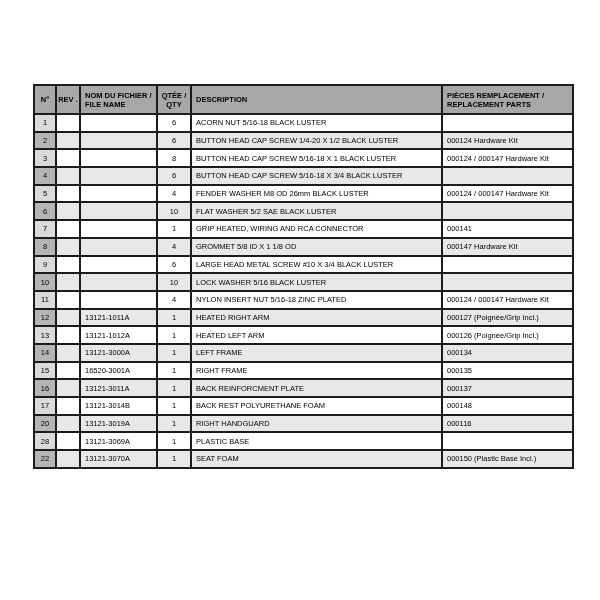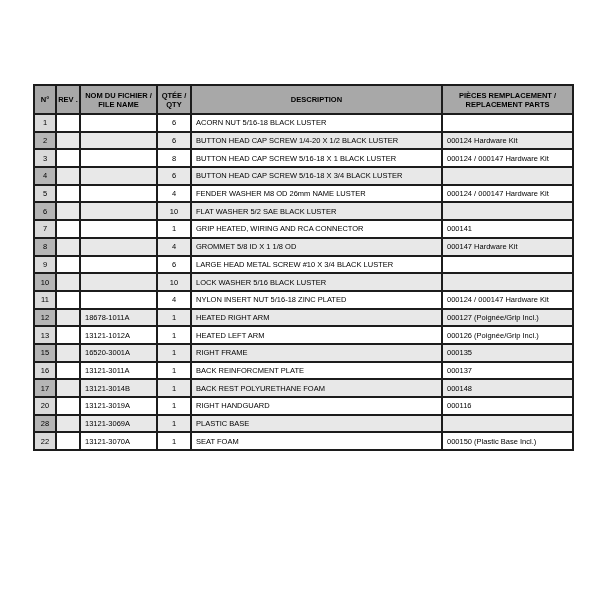--- a/index.html
+++ b/index.html
@@ -25,21 +25,21 @@
     border:2px solid var(--border);
     font-size:7.5px;line-height:1.2;
     padding:1px 4px;
     overflow:hidden;
     vertical-align:middle;
     color:var(--text);
   }
   table.parts thead th{
     background:var(--header-bg);
     font-weight:bold;
-    text-align:center;
+    text-align:left;
     height:25px;
     white-space:normal;
     word-spacing:0;
   }
   table.parts thead th.c-no,
   table.parts thead th.c-rev,
   table.parts thead th.c-qty{text-align:center;padding:1px 1px;}
   table.parts tbody td{
     height:13.7px;
     white-space:nowrap;
@@ -111,21 +111,21 @@
           <td class="c-filename"></td>
           <td class="c-qty">6</td>
           <td class="c-description">BUTTON HEAD CAP SCREW 5/16-18 X 3/4 BLACK LUSTER</td>
           <td class="c-parts"></td>
         </tr>
         <tr>
           <td class="c-no">5</td>
           <td class="c-rev"></td>
           <td class="c-filename"></td>
           <td class="c-qty">4</td>
-          <td class="c-description">FENDER WASHER M8 OD 26mm NAME LUSTER</td>
+          <td class="c-description">FENDER WASHER M8 OD 26mm BLACK LUSTER</td>
           <td class="c-parts">000124 / 000147 Hardware Kit</td>
         </tr>
         <tr>
           <td class="c-no">6</td>
           <td class="c-rev"></td>
           <td class="c-filename"></td>
           <td class="c-qty">10</td>
           <td class="c-description">FLAT WASHER 5/2 SAE BLACK LUSTER</td>
           <td class="c-parts"></td>
         </tr>
@@ -165,32 +165,40 @@
           <td class="c-no">11</td>
           <td class="c-rev"></td>
           <td class="c-filename"></td>
           <td class="c-qty">4</td>
           <td class="c-description">NYLON INSERT NUT 5/16-18 ZINC PLATED</td>
           <td class="c-parts">000124 / 000147 Hardware Kit</td>
         </tr>
         <tr>
           <td class="c-no">12</td>
           <td class="c-rev"></td>
-          <td class="c-filename">18678-1011A</td>
+          <td class="c-filename">13121-1011A</td>
           <td class="c-qty">1</td>
           <td class="c-description">HEATED RIGHT ARM</td>
           <td class="c-parts">000127 (Poignée/Grip Incl.)</td>
         </tr>
         <tr>
           <td class="c-no">13</td>
           <td class="c-rev"></td>
           <td class="c-filename">13121-1012A</td>
           <td class="c-qty">1</td>
           <td class="c-description">HEATED LEFT ARM</td>
           <td class="c-parts">000126 (Poignée/Grip Incl.)</td>
+        </tr>
+        <tr>
+          <td class="c-no">14</td>
+          <td class="c-rev"></td>
+          <td class="c-filename">13121-3000A</td>
+          <td class="c-qty">1</td>
+          <td class="c-description">LEFT FRAME</td>
+          <td class="c-parts">000134</td>
         </tr>
         <tr>
           <td class="c-no">15</td>
           <td class="c-rev"></td>
           <td class="c-filename">16520-3001A</td>
           <td class="c-qty">1</td>
           <td class="c-description">RIGHT FRAME</td>
           <td class="c-parts">000135</td>
         </tr>
         <tr>

